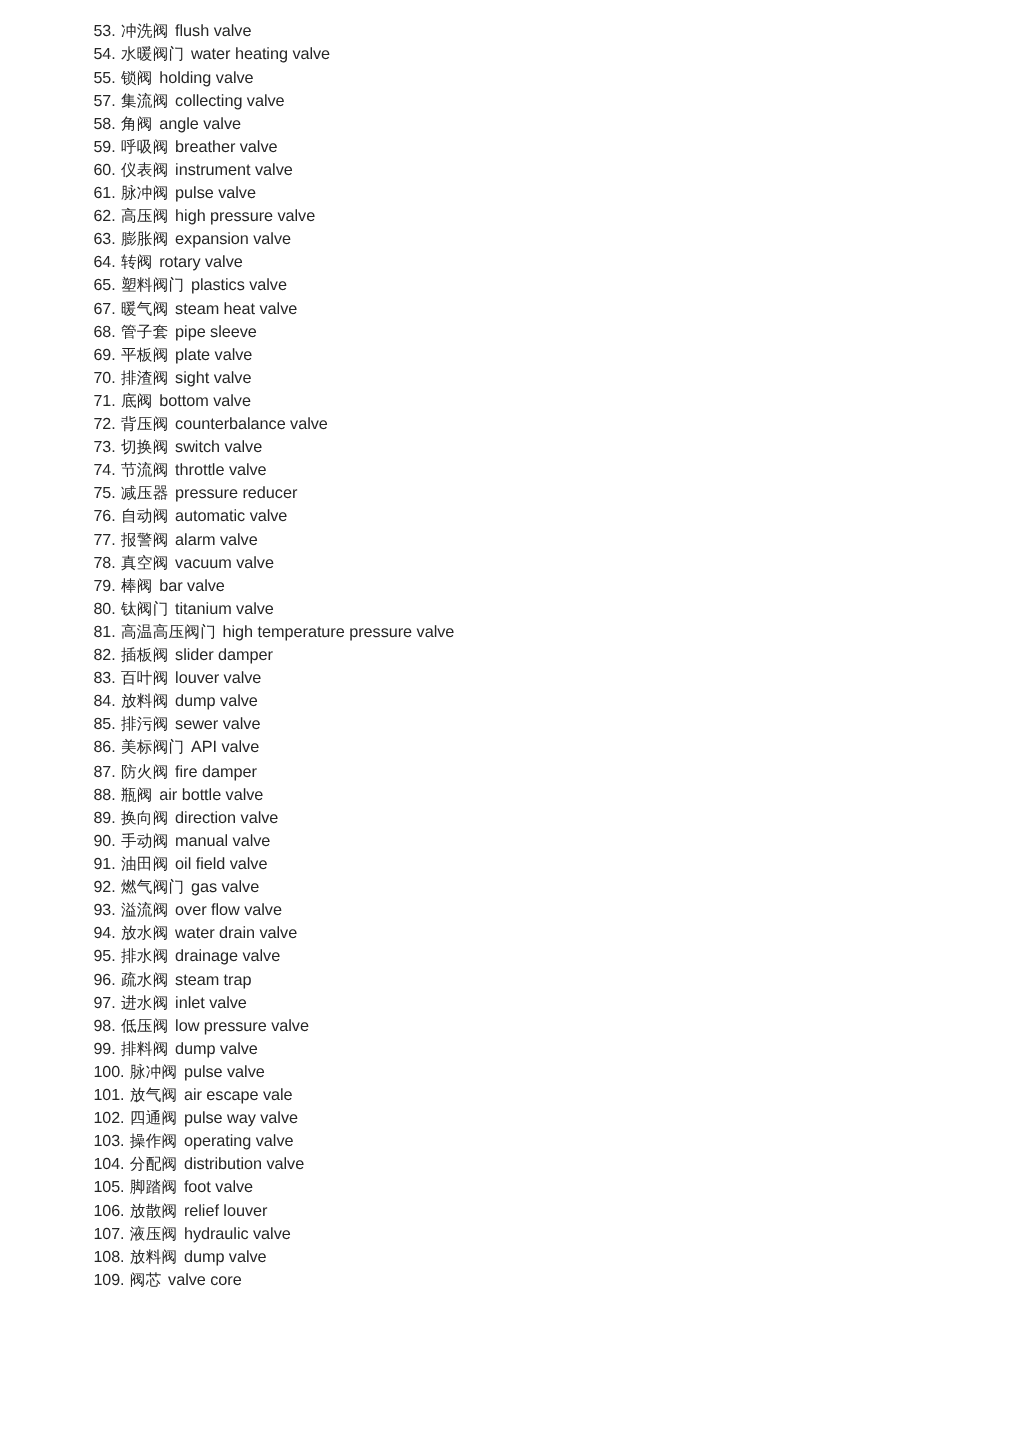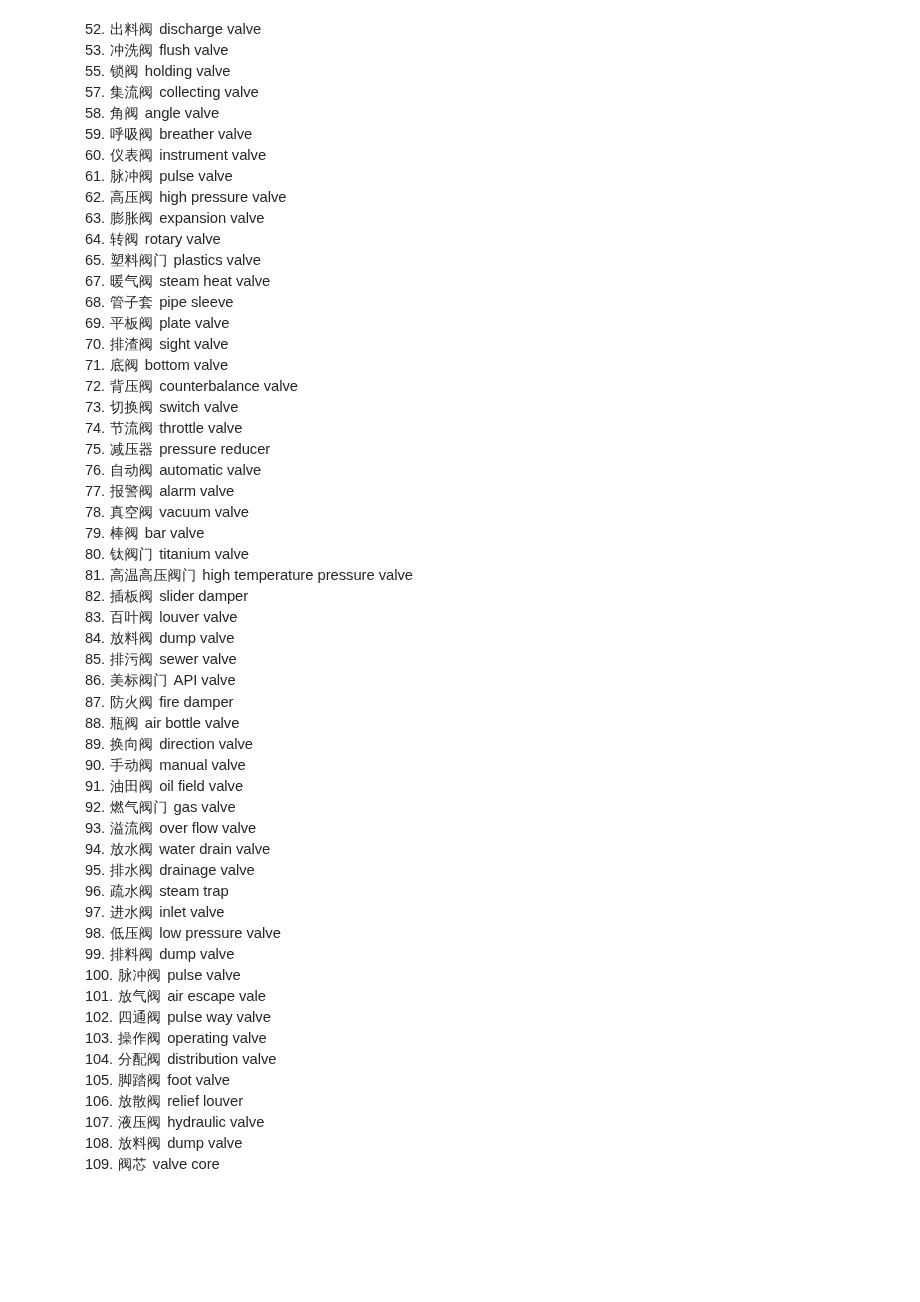--- a/index.html
+++ b/index.html
@@ -52,28 +52,28 @@
     font-size: 14.8px;
     letter-spacing: -0.05px;
   }
 </style>
 </head>
 <body>
 
 <div class="page">
   <ol class="glossary-list">
       <li class="glossary-item">
-        <span class="item-number">52.</span>
-        <span class="item-term-cn">出料阀</span>
-        <span class="item-term-en">discharge valve</span>
-      </li>
-      <li class="glossary-item">
         <span class="item-number">53.</span>
         <span class="item-term-cn">冲洗阀</span>
         <span class="item-term-en">flush valve</span>
+      </li>
+      <li class="glossary-item">
+        <span class="item-number">54.</span>
+        <span class="item-term-cn">水暖阀门</span>
+        <span class="item-term-en">water heating valve</span>
       </li>
       <li class="glossary-item">
         <span class="item-number">55.</span>
         <span class="item-term-cn">锁阀</span>
         <span class="item-term-en">holding valve</span>
       </li>
       <li class="glossary-item">
         <span class="item-number">57.</span>
         <span class="item-term-cn">集流阀</span>
         <span class="item-term-en">collecting valve</span>

